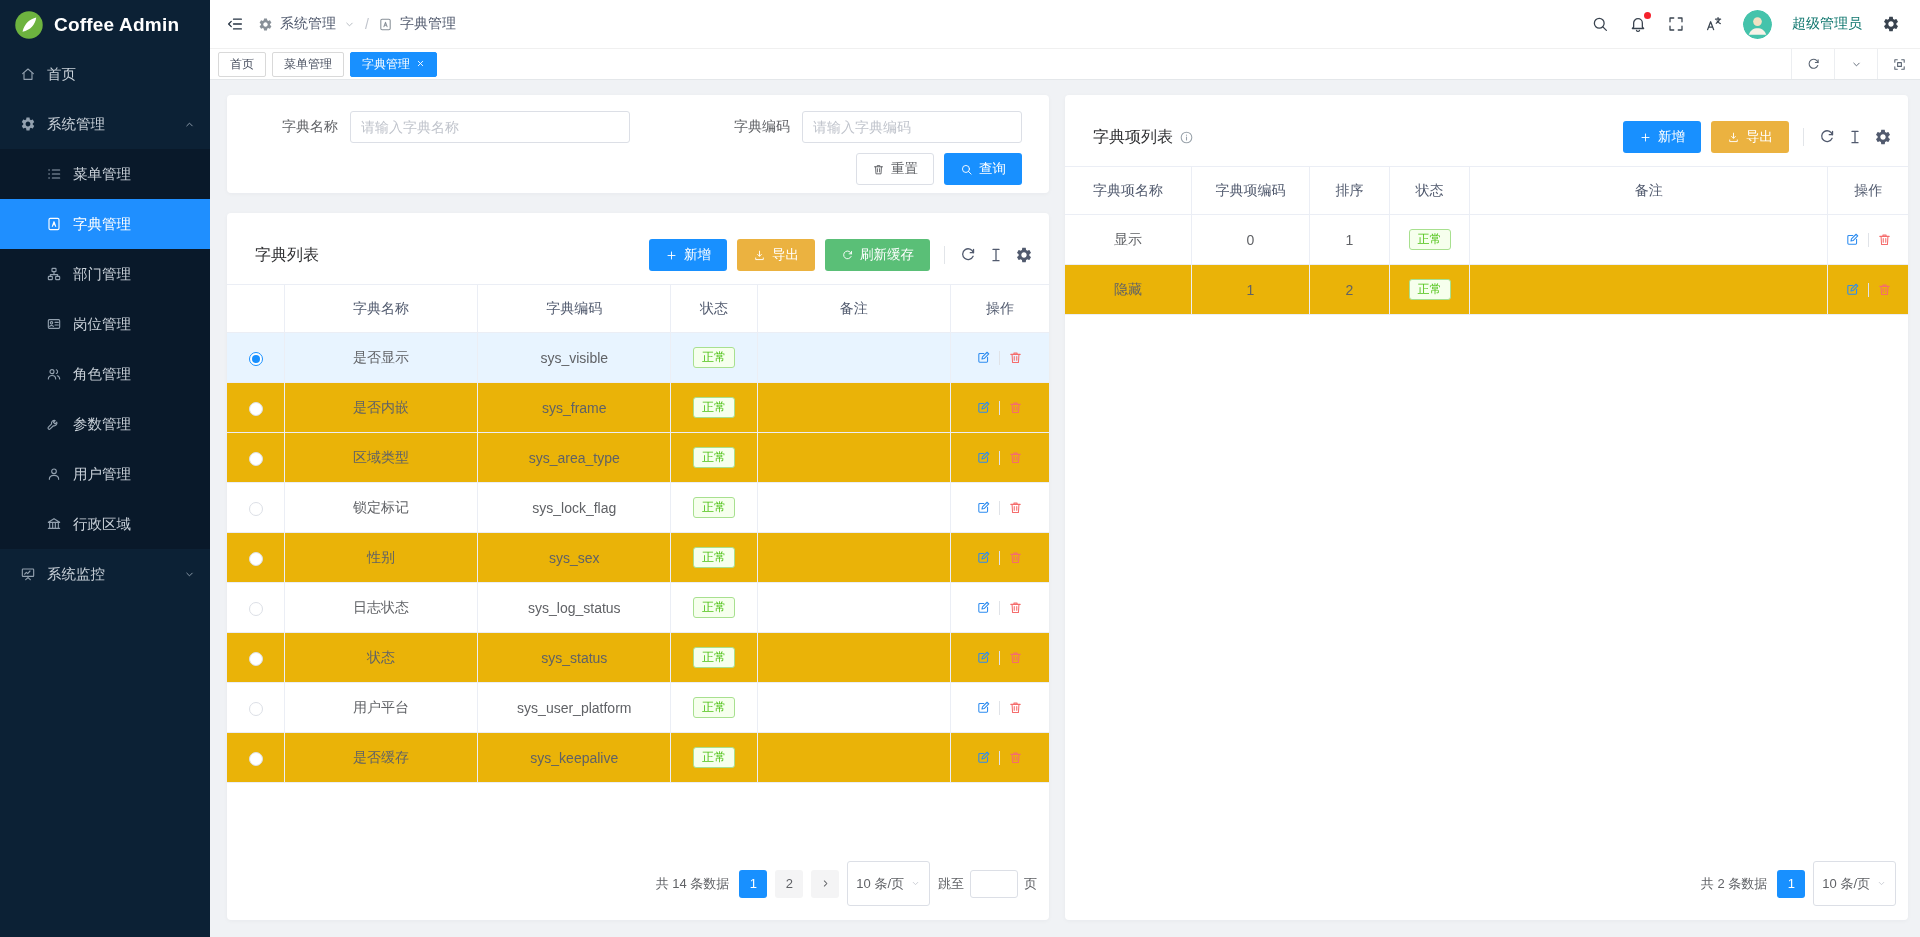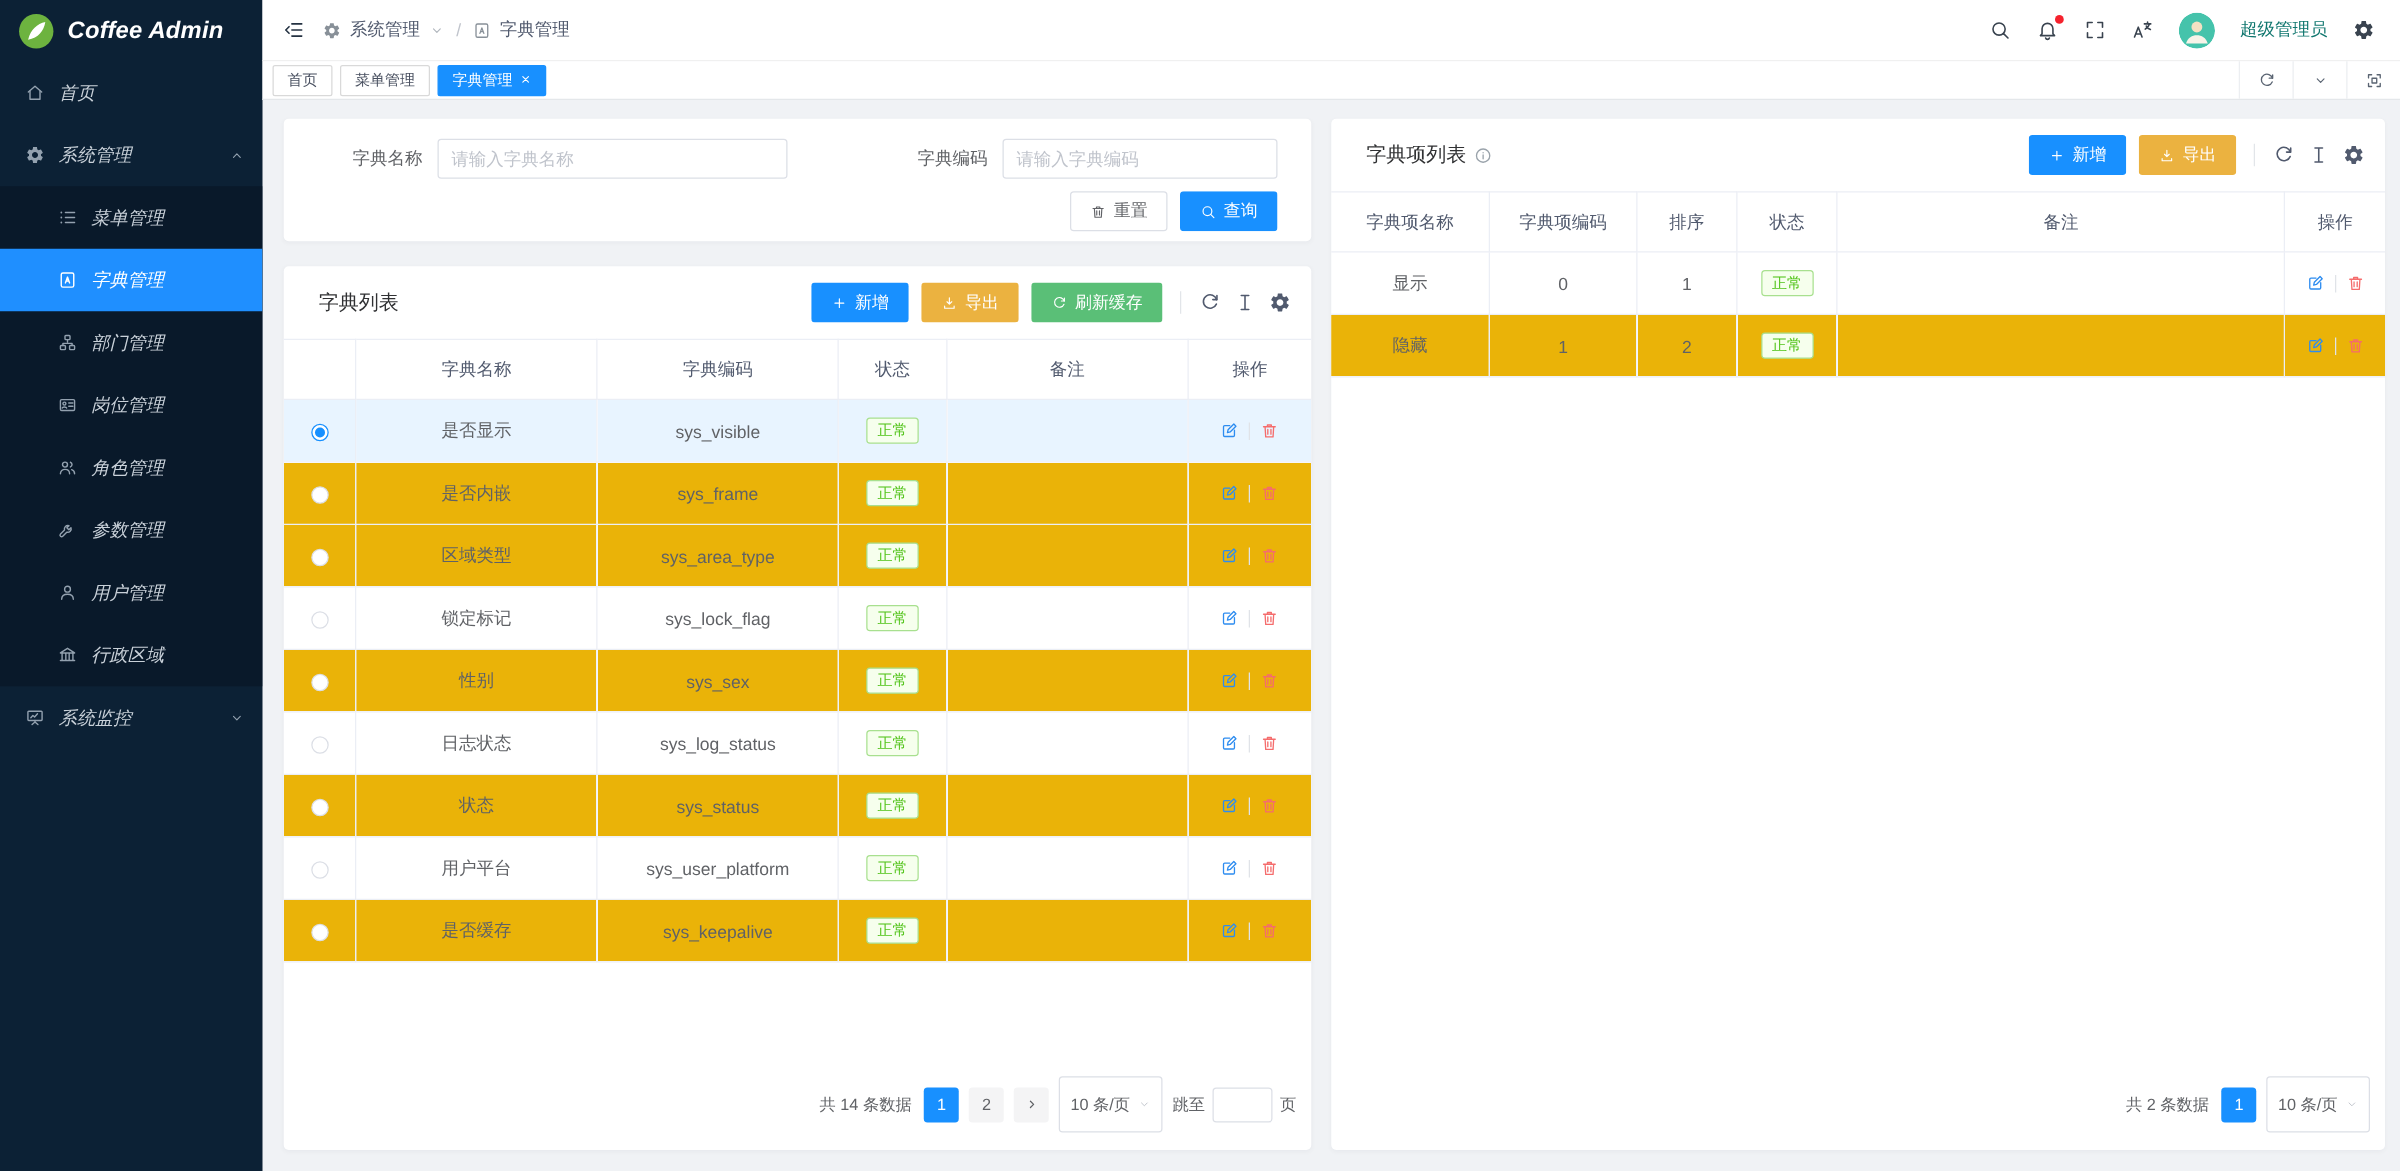--- a/index.html
+++ b/index.html
@@ -8,21 +8,21 @@
   .app { display:flex; width:100%; height:100%; }
 
   
   svg.ic { width:16px; height:16px; fill:none; stroke:currentColor; stroke-width:1.7; stroke-linecap:round; stroke-linejoin:round; flex:none; }
   svg.ic.f { fill:currentColor; stroke:none; }
   svg.ic.s13 { width:13px; height:13px; }
   svg.ic.s15 { width:15px; height:15px; }
   svg.ic.s18 { width:18px; height:18px; }
 
   
-  .sidebar { width:210px; background:#0c2135; color:#c9d1d9; flex:none; display:flex; flex-direction:column;font-style:italic; }
+  .sidebar { width:210px; background:#0c2135; color:#c9d1d9; flex:none; display:flex; flex-direction:column; }
   .logo { height:49px; display:flex; align-items:center; gap:10px; padding-left:14px; flex:none; }
   .logo svg { width:30px; height:30px; }
   .logo-title { color:#fff; font-weight:bold; font-size:19px; letter-spacing:.2px; }
   .menu { flex:1; overflow:hidden; }
   .m-item { height:50px; display:flex; align-items:center; gap:11px; padding:0 16px 0 20px; cursor:pointer; position:relative; font-size:14.5px; }
   .m-item .chev { position:absolute; right:14px; }
   .m-item svg { color:#93a1af; }
   .submenu { background:#09192a; }
   .submenu .m-item { padding-left:46px; }
   .m-item.active { background:#1f8fff; color:#fff; }
@@ -72,21 +72,21 @@
 
   .btn { height:32px; display:inline-flex; align-items:center; gap:6px; padding:0 15px; border-radius:3px;
     font-size:13.5px; border:1px solid transparent; cursor:pointer; font-family:inherit; white-space:nowrap; }
   .btn-plain { background:#fff; border-color:#dcdfe6; color:#606266; }
   .btn-primary { background:#1890ff; color:#fff; }
   .btn-warning { background:#ebb240; color:#fff; }
   .btn-success { background:#5abf77; color:#fff; }
 
   
   .list-card { flex:1; display:flex; flex-direction:column; padding:0 0 14px 0; min-height:0; }
-  .toolbar { display:flex; align-items:center; padding:13px 16px 13px 28px; flex:none; }
+  .toolbar { display:flex; align-items:center; padding:13px 16px 13px 28px; flex:none;margin-top:13px; }
   .t-title { font-size:16px; color:#303133; display:flex; align-items:center; gap:6px; }
   .t-title .info { color:#9aa3ab; display:flex; }
   .t-actions { margin-left:auto; display:flex; align-items:center; gap:10px; }
   .t-divider { width:1px; height:18px; background:#e2e5e9; margin:0 4px; }
   .t-icon { color:#515a6e; display:flex; cursor:pointer; }
 
   table { width:100%; border-collapse:collapse; table-layout:fixed; }
   th,td { border:1px solid #ebeef5; border-left:none; height:50px; text-align:center; font-weight:normal;
     font-size:14px; color:#606266; padding:0 6px; overflow:hidden; white-space:nowrap; }
   th { color:#515a6e; height:48px; }

